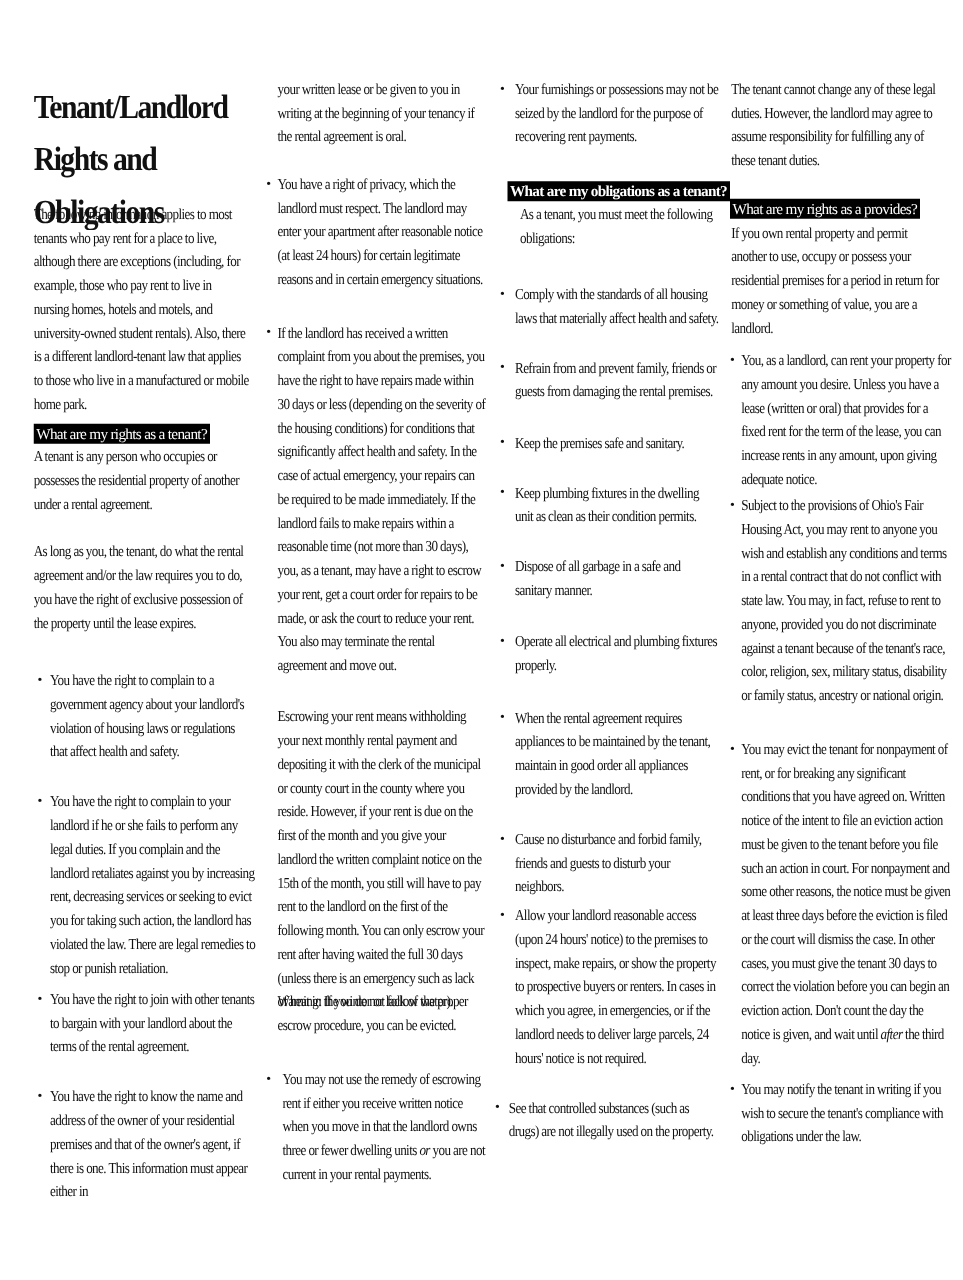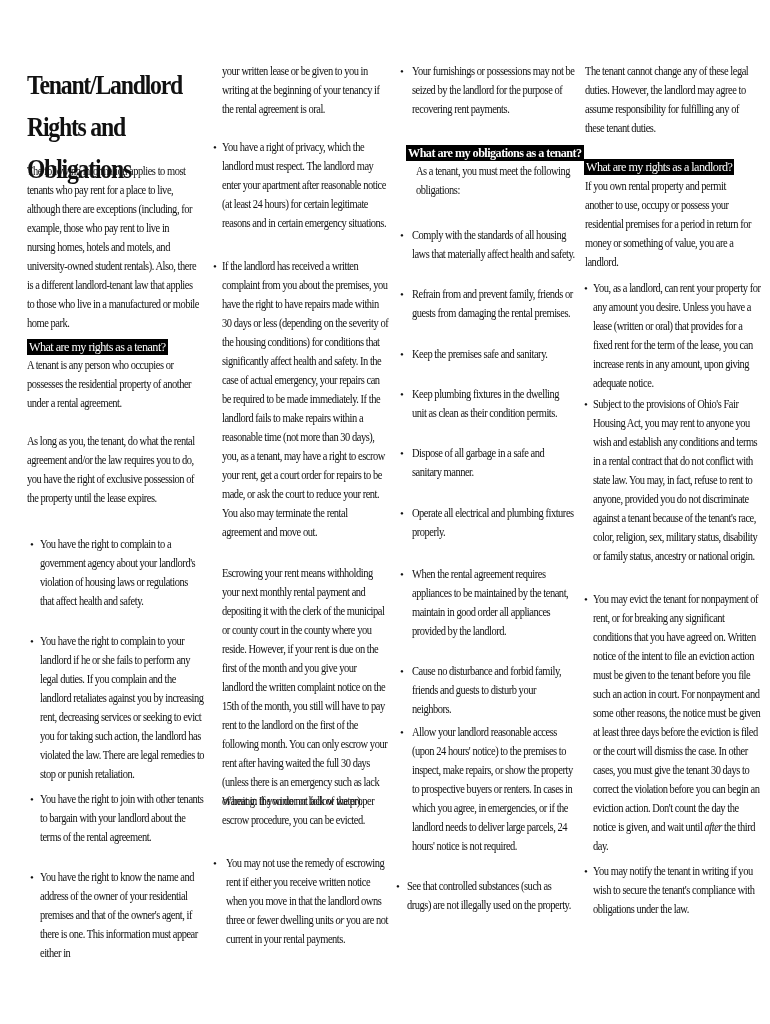--- a/index.html
+++ b/index.html
@@ -119,21 +119,21 @@
     <span class="dot">•</span>
     <span class="txt blk" style="position:absolute; left:12px; width:190px; transform:scaleX(0.86);">Allow your landlord reasonable access (upon 24 hours' notice) to the premises to inspect, make repairs, or show the property to prospective buyers or renters.  In cases in which you agree, in emergencies, or if the landlord needs to deliver large parcels, 24 hours' notice is not required.</span>
   </div>
   <div class="bullet" style="left:396px; top:877px; width:180px;">
     <span class="dot">•</span>
     <span class="txt blk" style="position:absolute; left:11px; width:192px; transform:scaleX(0.86);">See that controlled substances (such as drugs) are not illegally used on the property.</span>
   </div>
 
   <div class="blk" style="left:585px; top:62px; width:198px; transform:scaleX(0.86);">The tenant cannot change any of these legal duties.  However, the landlord may agree to assume responsibility for fulfilling any of these tenant duties.</div>
 
-  <div class="hdr" style="left:584px; top:159px;">What are my rights as a landlord?</div>
+  <div class="hdr" style="left:584px; top:159px;">What are my rights as a provides?</div>
 
   <div class="blk" style="left:585px; top:177px; width:198px; transform:scaleX(0.86);">If you own rental property and permit another to use, occupy or possess your residential premises for a period in return for money or something of value, you are a landlord.</div>
 
   <div class="bullet" style="left:584px; top:279px; width:180px;">
     <span class="dot">•</span>
     <span class="txt blk" style="position:absolute; left:9px; width:196px; transform:scaleX(0.86);">You, as a landlord, can rent your property for any amount you desire.  Unless you have a lease (written or oral) that provides for a fixed rent for the term of the lease, you can increase rents in any amount, upon giving adequate notice.</span>
   </div>
   <div class="bullet" style="left:584px; top:395px; width:180px;">
     <span class="dot">•</span>
     <span class="txt blk" style="position:absolute; left:9px; width:196px; transform:scaleX(0.86);">Subject to the provisions of Ohio's Fair Housing Act, you may rent to anyone you wish and establish any conditions and terms in a rental contract that do not conflict with state law.  You may, in fact, refuse to rent to anyone, provided you do not discriminate against a tenant because of the tenant's race, color, religion, sex, military status, disability or family status, ancestry or national origin.</span>

